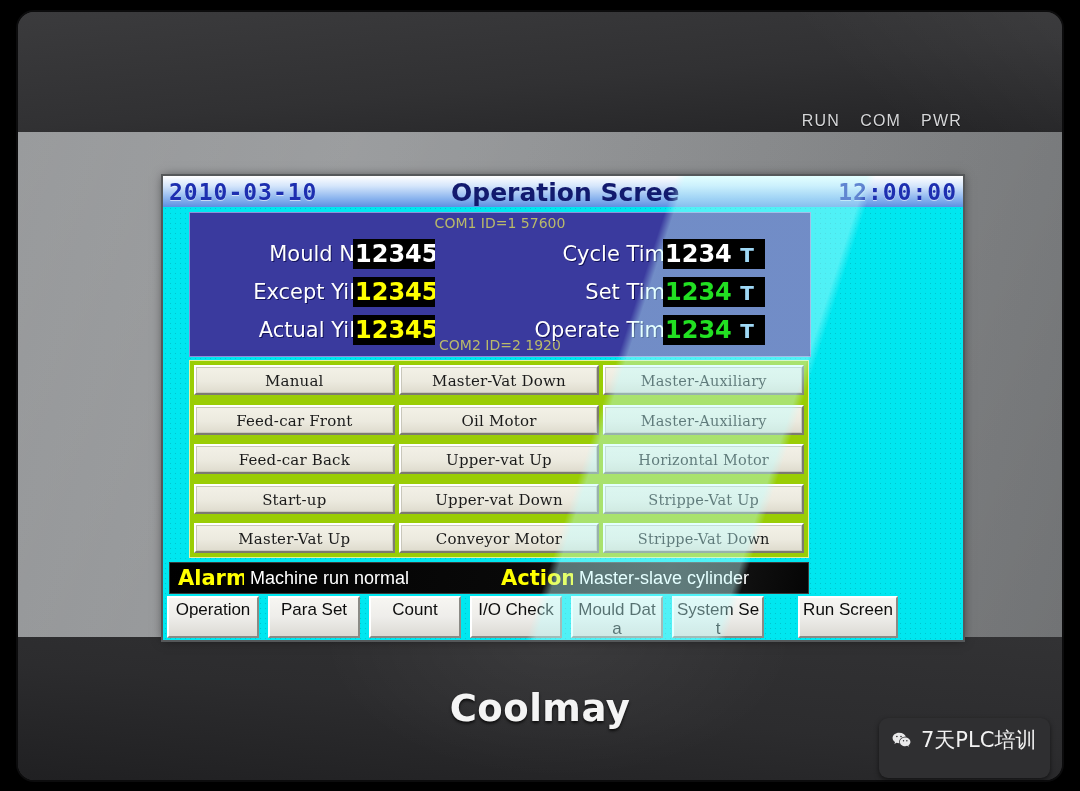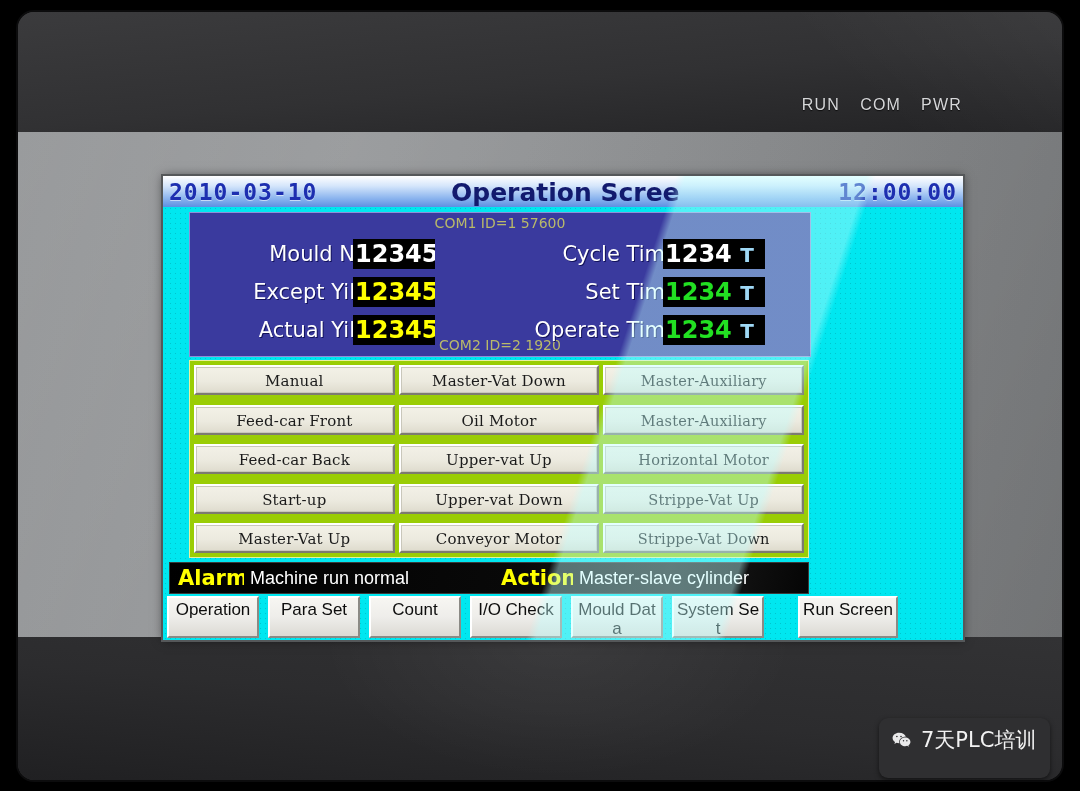--- a/index.html
+++ b/index.html
@@ -77,20 +77,21 @@
     display: flex;
     gap: 20px;
     z-index: 5;
   }
   #led-row .led-label {
     font-family: "Liberation Sans", sans-serif;
     font-size: 16px;
     letter-spacing: 1.2px;
     color: #d6d7d9;
     text-shadow: 0 1px 1px rgba(0,0,0,.7);
+    margin-top: 16px;
   }
 
   
   #brand {
     position: absolute;
     left: 0;
     right: 0;
     top: 675px;
     text-align: center;
     font-family: "DejaVu Sans", sans-serif;
@@ -487,20 +488,21 @@
       <div class="nav-btn">Count</div>
       <div class="nav-btn">I/O Check</div>
       <div class="nav-btn">Mould Data</div>
       <div class="nav-btn">System Set</div>
       <div class="nav-btn last">Run Screen</div>
     </div>
 
     <div id="screen-glare"></div>
   </div>
 
+  <div id="brand">Coolmay</div>
 </div>
 
 <div id="wechat-badge">
   <svg id="wechat-icon" viewBox="0 0 24 24">
     <path d="M9.2 3.1C5.1 3.1 1.8 5.8 1.8 9.1c0 1.9 1.1 3.6 2.8 4.7l-.7 2.1 2.4-1.2c.9.3 1.9.4 2.9.4h.5c-.2-.5-.3-1.1-.3-1.7 0-3.2 3.1-5.8 7-5.8h.5c-.6-2.5-3.4-4.5-7.7-4.5z" fill="#e9e9ea"></path>
     <circle cx="6.7" cy="7.4" r="0.95" fill="#2f2f31"></circle>
     <circle cx="11.4" cy="7.4" r="0.95" fill="#2f2f31"></circle>
     <path d="M22.2 13.6c0-2.7-2.7-4.9-6-4.9s-6 2.2-6 4.9 2.7 4.9 6 4.9c.8 0 1.6-.1 2.3-.4l2 1-.6-1.7c1.4-.9 2.3-2.3 2.3-3.8z" fill="#e9e9ea"></path>
     <circle cx="14.3" cy="12.3" r="0.8" fill="#2f2f31"></circle>
     <circle cx="18.1" cy="12.3" r="0.8" fill="#2f2f31"></circle>

